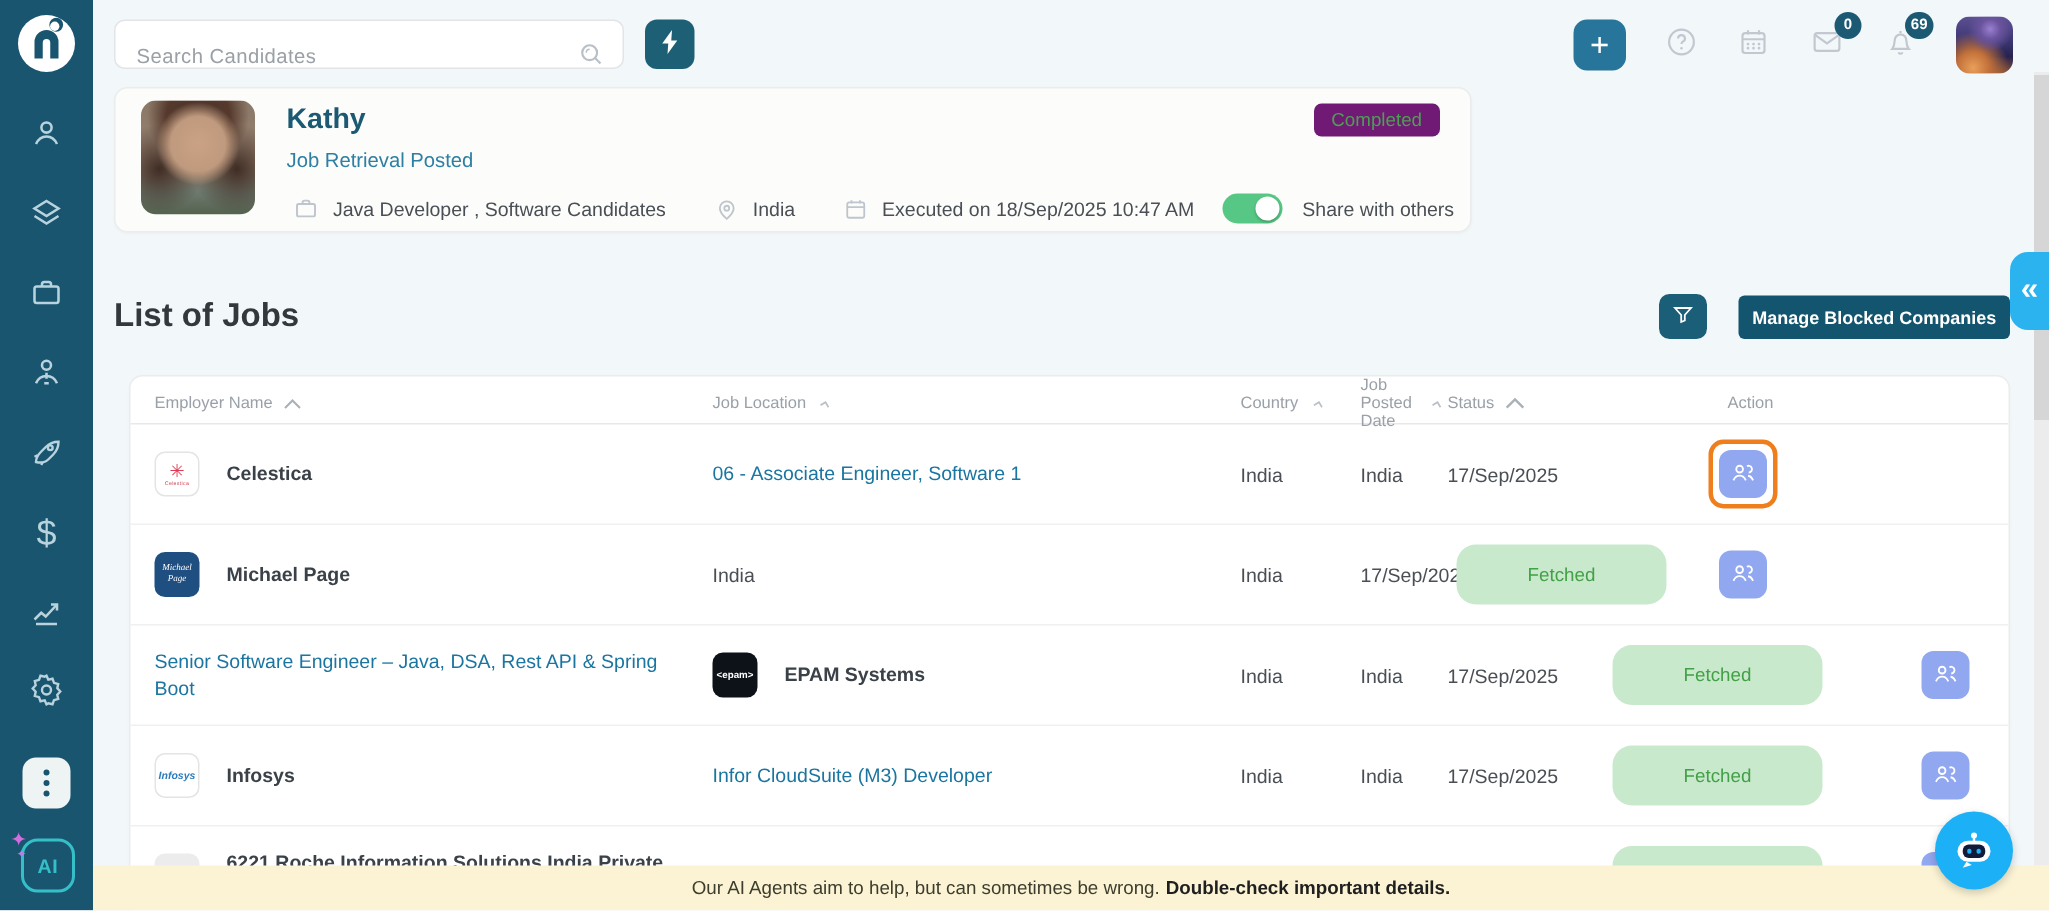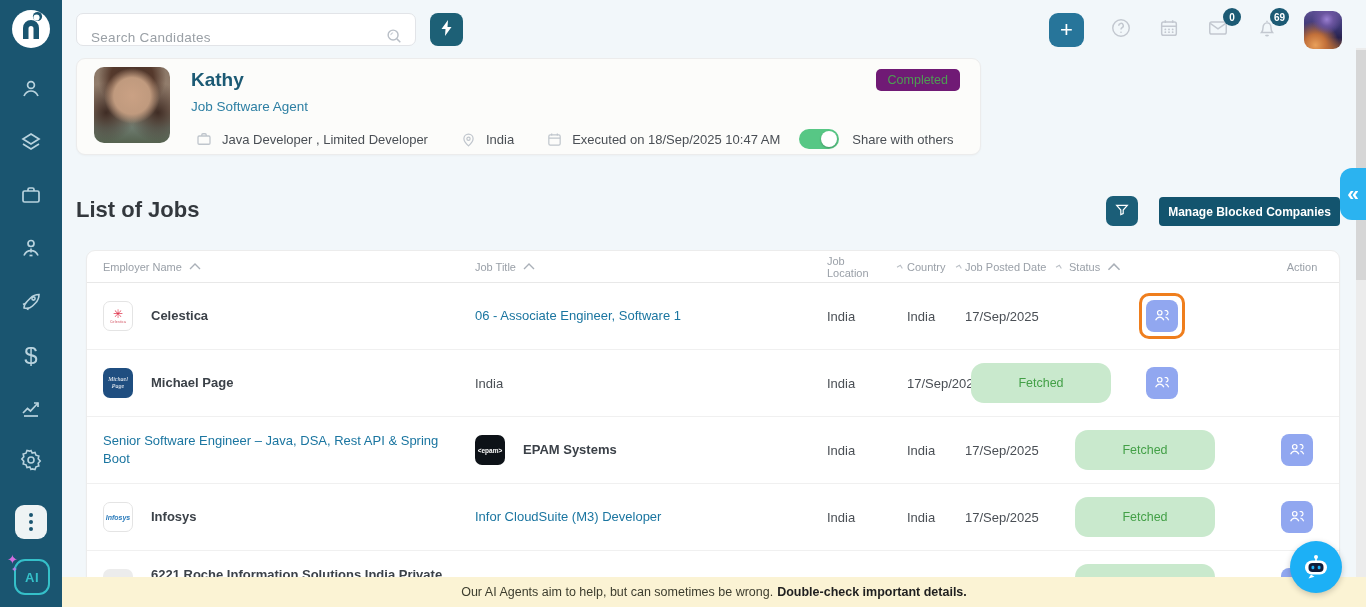--- a/index.html
+++ b/index.html
@@ -282,29 +282,29 @@
         </span>
         <span class="tb-badge">69</span>
       </span>
       <div class="avatar"></div>
     </div>
   </header>
 
   <section class="agent-card">
     <div class="agent-photo"></div>
     <div class="agent-name">Kathy</div>
-    <div class="agent-role">Job Software Agent</div>
+    <div class="agent-role">Job Retrieval Posted</div>
     <div class="agent-meta">
       <span class="meta-icon">
         <svg width="18" height="18" viewBox="0 0 24 24" fill="none" stroke="currentColor" stroke-width="1.7">
             <rect x="4" y="8" width="16" height="11" rx="1.5"></rect>
             <path d="M9 8V6.5A1.5 1.5 0 0 1 10.5 5h3A1.5 1.5 0 0 1 15 6.5V8"></path>
           </svg>
       </span>
-      <span class="meta-text">Java Developer , Limited Developer</span>
+      <span class="meta-text">Java Developer , Software Candidates</span>
       <span class="meta-gap"></span>
       <span class="meta-icon">
         <svg width="17" height="17" viewBox="0 0 24 24" fill="none" stroke="currentColor" stroke-width="1.7">
             <path d="M12 21s-6.5-5.6-6.5-10A6.5 6.5 0 0 1 12 4.5 6.5 6.5 0 0 1 18.5 11c0 4.4-6.5 10-6.5 10z"></path>
             <circle cx="12" cy="11" r="2.3"></circle>
           </svg>
       </span>
       <span class="meta-text">India</span>
       <span class="meta-gap"></span>
       <span class="meta-icon">
@@ -332,28 +332,20 @@
   </button>
   <button class="manage-btn">Manage Blocked Companies</button>
   <button class="collapse-tab">
     <span>«</span>
   </button>
 
   <section class="table-card">
     <div class="thead">
       <div class="th">
         <span>Employer Name</span>
-        <span class="caret">
-            <svg width="14" height="9" viewBox="0 0 14 9" fill="none" stroke="currentColor" stroke-width="1.4">
-              <path d="M2 7l5-5 5 5"></path>
-            </svg>
-          </span>
-      </div>
-      <div class="th">
-        <span>Job Title</span>
         <span class="caret">
             <svg width="14" height="9" viewBox="0 0 14 9" fill="none" stroke="currentColor" stroke-width="1.4">
               <path d="M2 7l5-5 5 5"></path>
             </svg>
           </span>
       </div>
       <div class="th">
         <span>Job Location</span>
         <span class="caret caret-sm">
             <svg width="14" height="9" viewBox="0 0 14 9" fill="none" stroke="currentColor" stroke-width="2">

